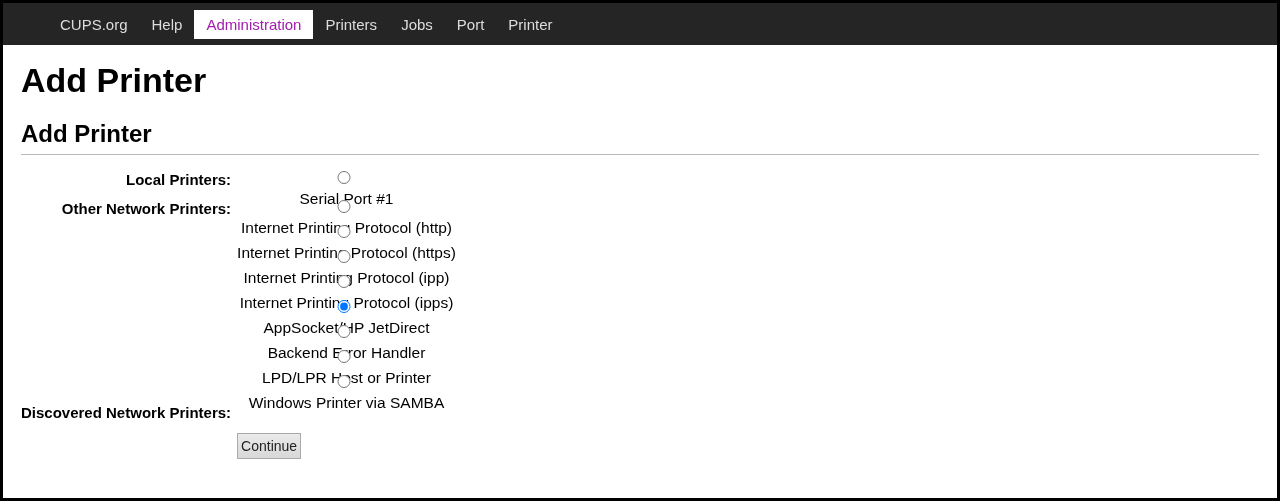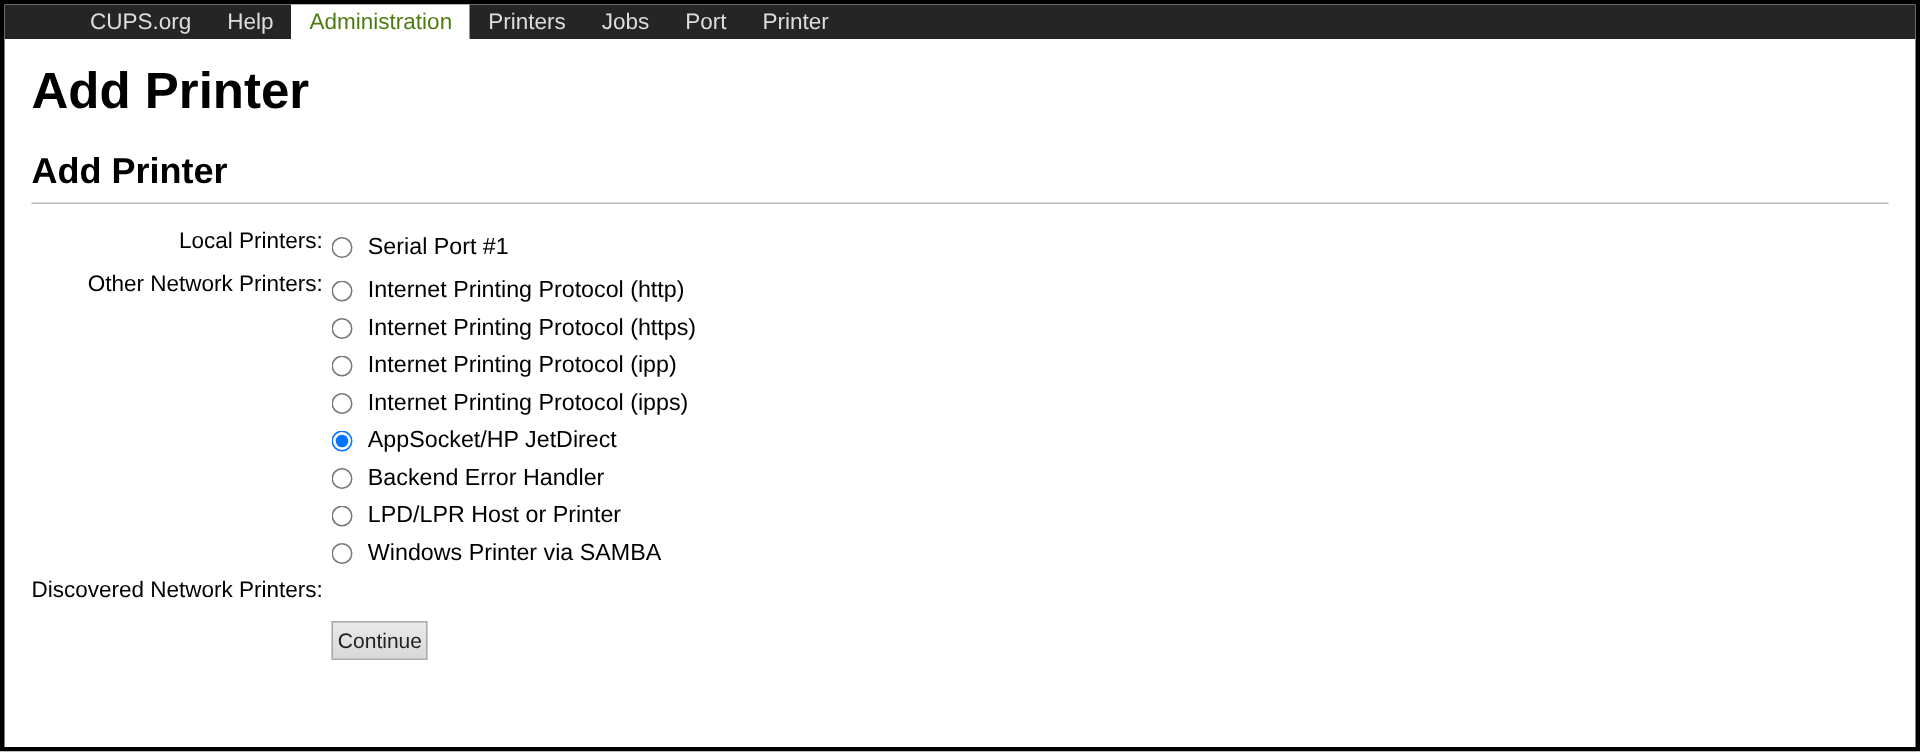--- a/index.html
+++ b/index.html
@@ -1,34 +1,34 @@
 <!DOCTYPE html>
 <html><head>
 <meta charset="utf-8">
 <style>
   * { box-sizing: border-box; }
   html, body { margin: 0; padding: 0; font-family: Arial, Helvetica, sans-serif; }
   .frame { width: 1280px; height: 501px; border: 3px solid #000; background: #fff; overflow: hidden; }
-  .navbar { background: #252525; height: 23px; display: flex; align-items: center; padding-left: 45px; }
+  .navbar { background: #252525; height: 42px; display: flex; align-items: center; padding-left: 45px; }
   .navbar a {
     color: #ddd; text-decoration: none; font-size: 15px; padding: 6px 12px;
     display: inline-block; line-height: 17px;
   }
-  .navbar a.active { background: #fff; color: #4d7c0f; }
+  .navbar a.active { background: #fff; color: #a21caf; }
   .content { padding: 12px 18px; }
   h1.page-title { margin: 4px 0 18px 0; font-size: 34px; font-weight: 700; }
   h2.section-title { margin: 20px 0 6px 0; font-size: 24px; font-weight: 700; }
   hr.section-rule { border: none; border-top: 1px solid #bbb; margin: 0 0 14px 0; }
   table.form { border-collapse: collapse; }
   table.form th {
-    text-align: right; font-weight: 400; font-size: 15px; padding: 2px 6px 2px 0;
+    text-align: right; font-weight: 700; font-size: 15px; padding: 2px 6px 2px 0;
     vertical-align: top; white-space: nowrap;
   }
   table.form td { font-size: 15.5px; padding: 2px 0; }
-  .radio-row { display: flex; align-items: center; gap: 6px; height: 25px; }
+  .radio-row { display: flex; align-items: center; gap: 6px; height: 25px; flex-direction: column; }
   .radio-row input[type=radio] { margin: 0 4px 0 0; width: 14px; height: 14px; }
   .continue-btn {
     margin-top: 8px; padding: 4px 3px; font-size: 14px;
     background: linear-gradient(#eaeaea, #d8d8d8); border: 1px solid #aaa; color: #222;
     cursor: pointer;
   }
 </style>
 </head>
 <body>
 

